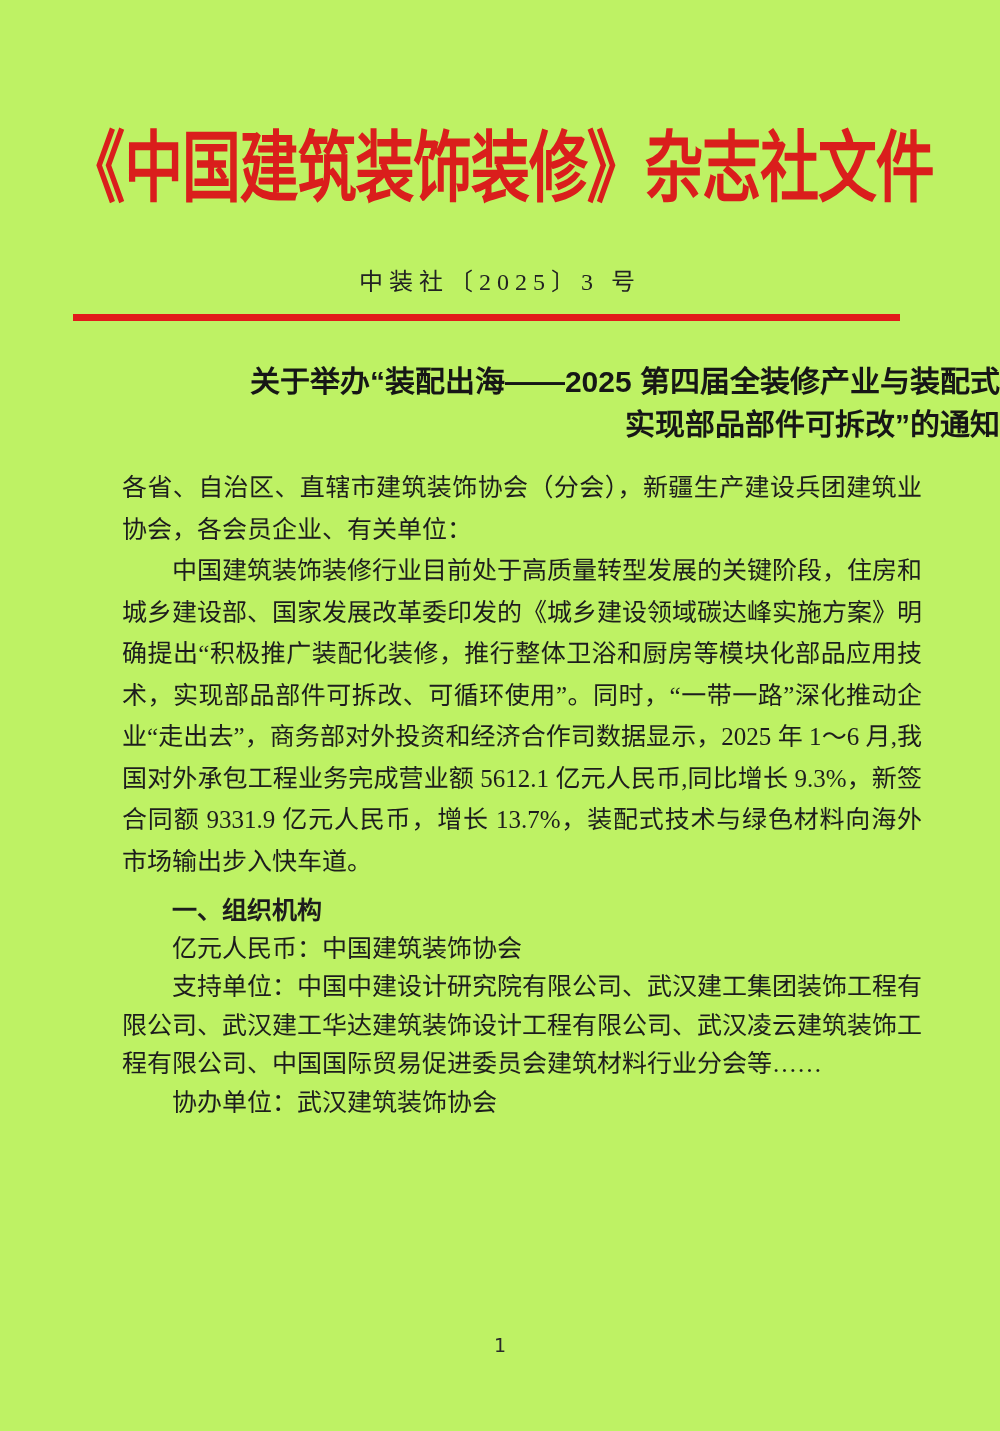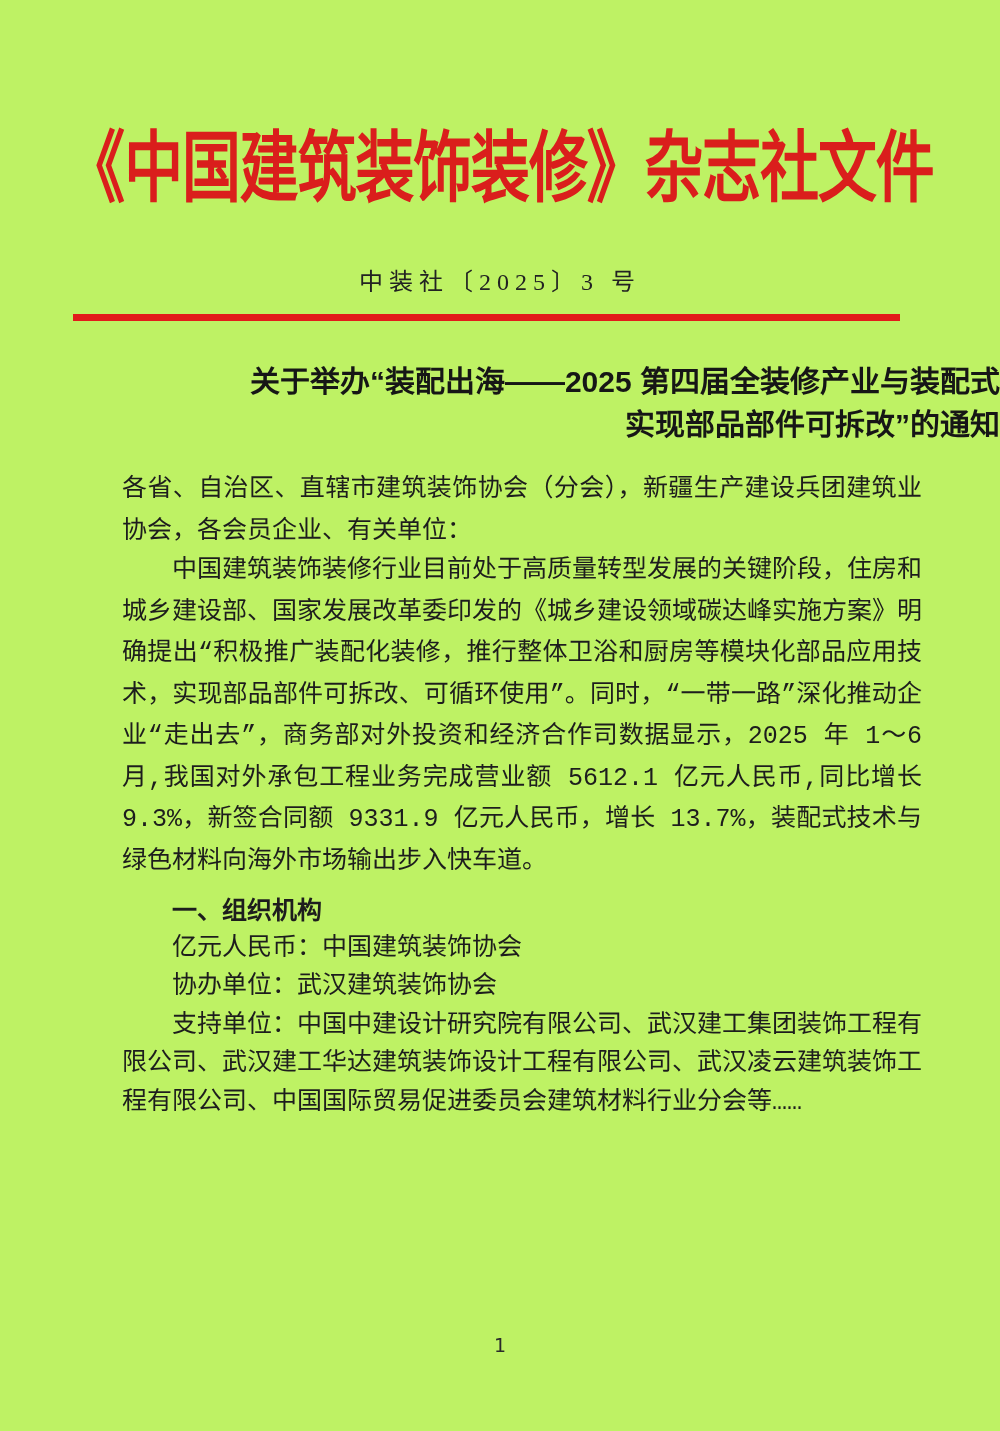--- a/index.html
+++ b/index.html
@@ -73,21 +73,20 @@
     font-size: 25px;
     line-height: 41.5px;
     margin-left: 20px;
   }
   .para {
     margin: 0;
     text-align: justify;
   }
   .intro, .notice, .org, .support, .heading {
     text-indent: 2em;
-    font-family: Liberation Mono, monospace;
   }
   .notice {
     margin-top: 8px;
   }
   .heading {
     font-family: "Liberation Sans", "DejaVu Sans", sans-serif;
     font-weight: bold;
     line-height: 38.5px;
     margin-top: 9px;
   }
@@ -119,19 +118,19 @@
   <div class="notice-title">
     <div>关于举办“装配出海——2025 第四届全装修产业与装配式</div>
     <div>实现部品部件可拆改”的通知</div>
   </div>
 
   <main class="body-text">
       <p class="para salutation">各省、自治区、直辖市建筑装饰协会（分会），新疆生产建设兵团建筑业协会，各会员企业、有关单位：</p>
       <p class="para intro">中国建筑装饰装修行业目前处于高质量转型发展的关键阶段，住房和城乡建设部、国家发展改革委印发的《城乡建设领域碳达峰实施方案》明确提出“积极推广装配化装修，推行整体卫浴和厨房等模块化部品应用技术，实现部品部件可拆改、可循环使用”。同时，“一带一路”深化推动企业“走出去”，商务部对外投资和经济合作司数据显示，2025 年 1～6 月,我国对外承包工程业务完成营业额 5612.1 亿元人民币,同比增长 9.3%，新签合同额 9331.9 亿元人民币，增长 13.7%，装配式技术与绿色材料向海外市场输出步入快车道。</p>
       <p class="para heading">一、组织机构</p>
       <p class="para org">亿元人民币：中国建筑装饰协会</p>
+      <p class="para support">支持单位：中国中建设计研究院有限公司、武汉建工集团装饰工程有限公司、武汉建工华达建筑装饰设计工程有限公司、武汉凌云建筑装饰工程有限公司、中国国际贸易促进委员会建筑材料行业分会等……</p>
       <p class="para org">协办单位：武汉建筑装饰协会</p>
-      <p class="para support">支持单位：中国中建设计研究院有限公司、武汉建工集团装饰工程有限公司、武汉建工华达建筑装饰设计工程有限公司、武汉凌云建筑装饰工程有限公司、中国国际贸易促进委员会建筑材料行业分会等……</p>
     </main>
 
   <div class="page-number">1</div>
 
 </div>
 
 </body></html>

